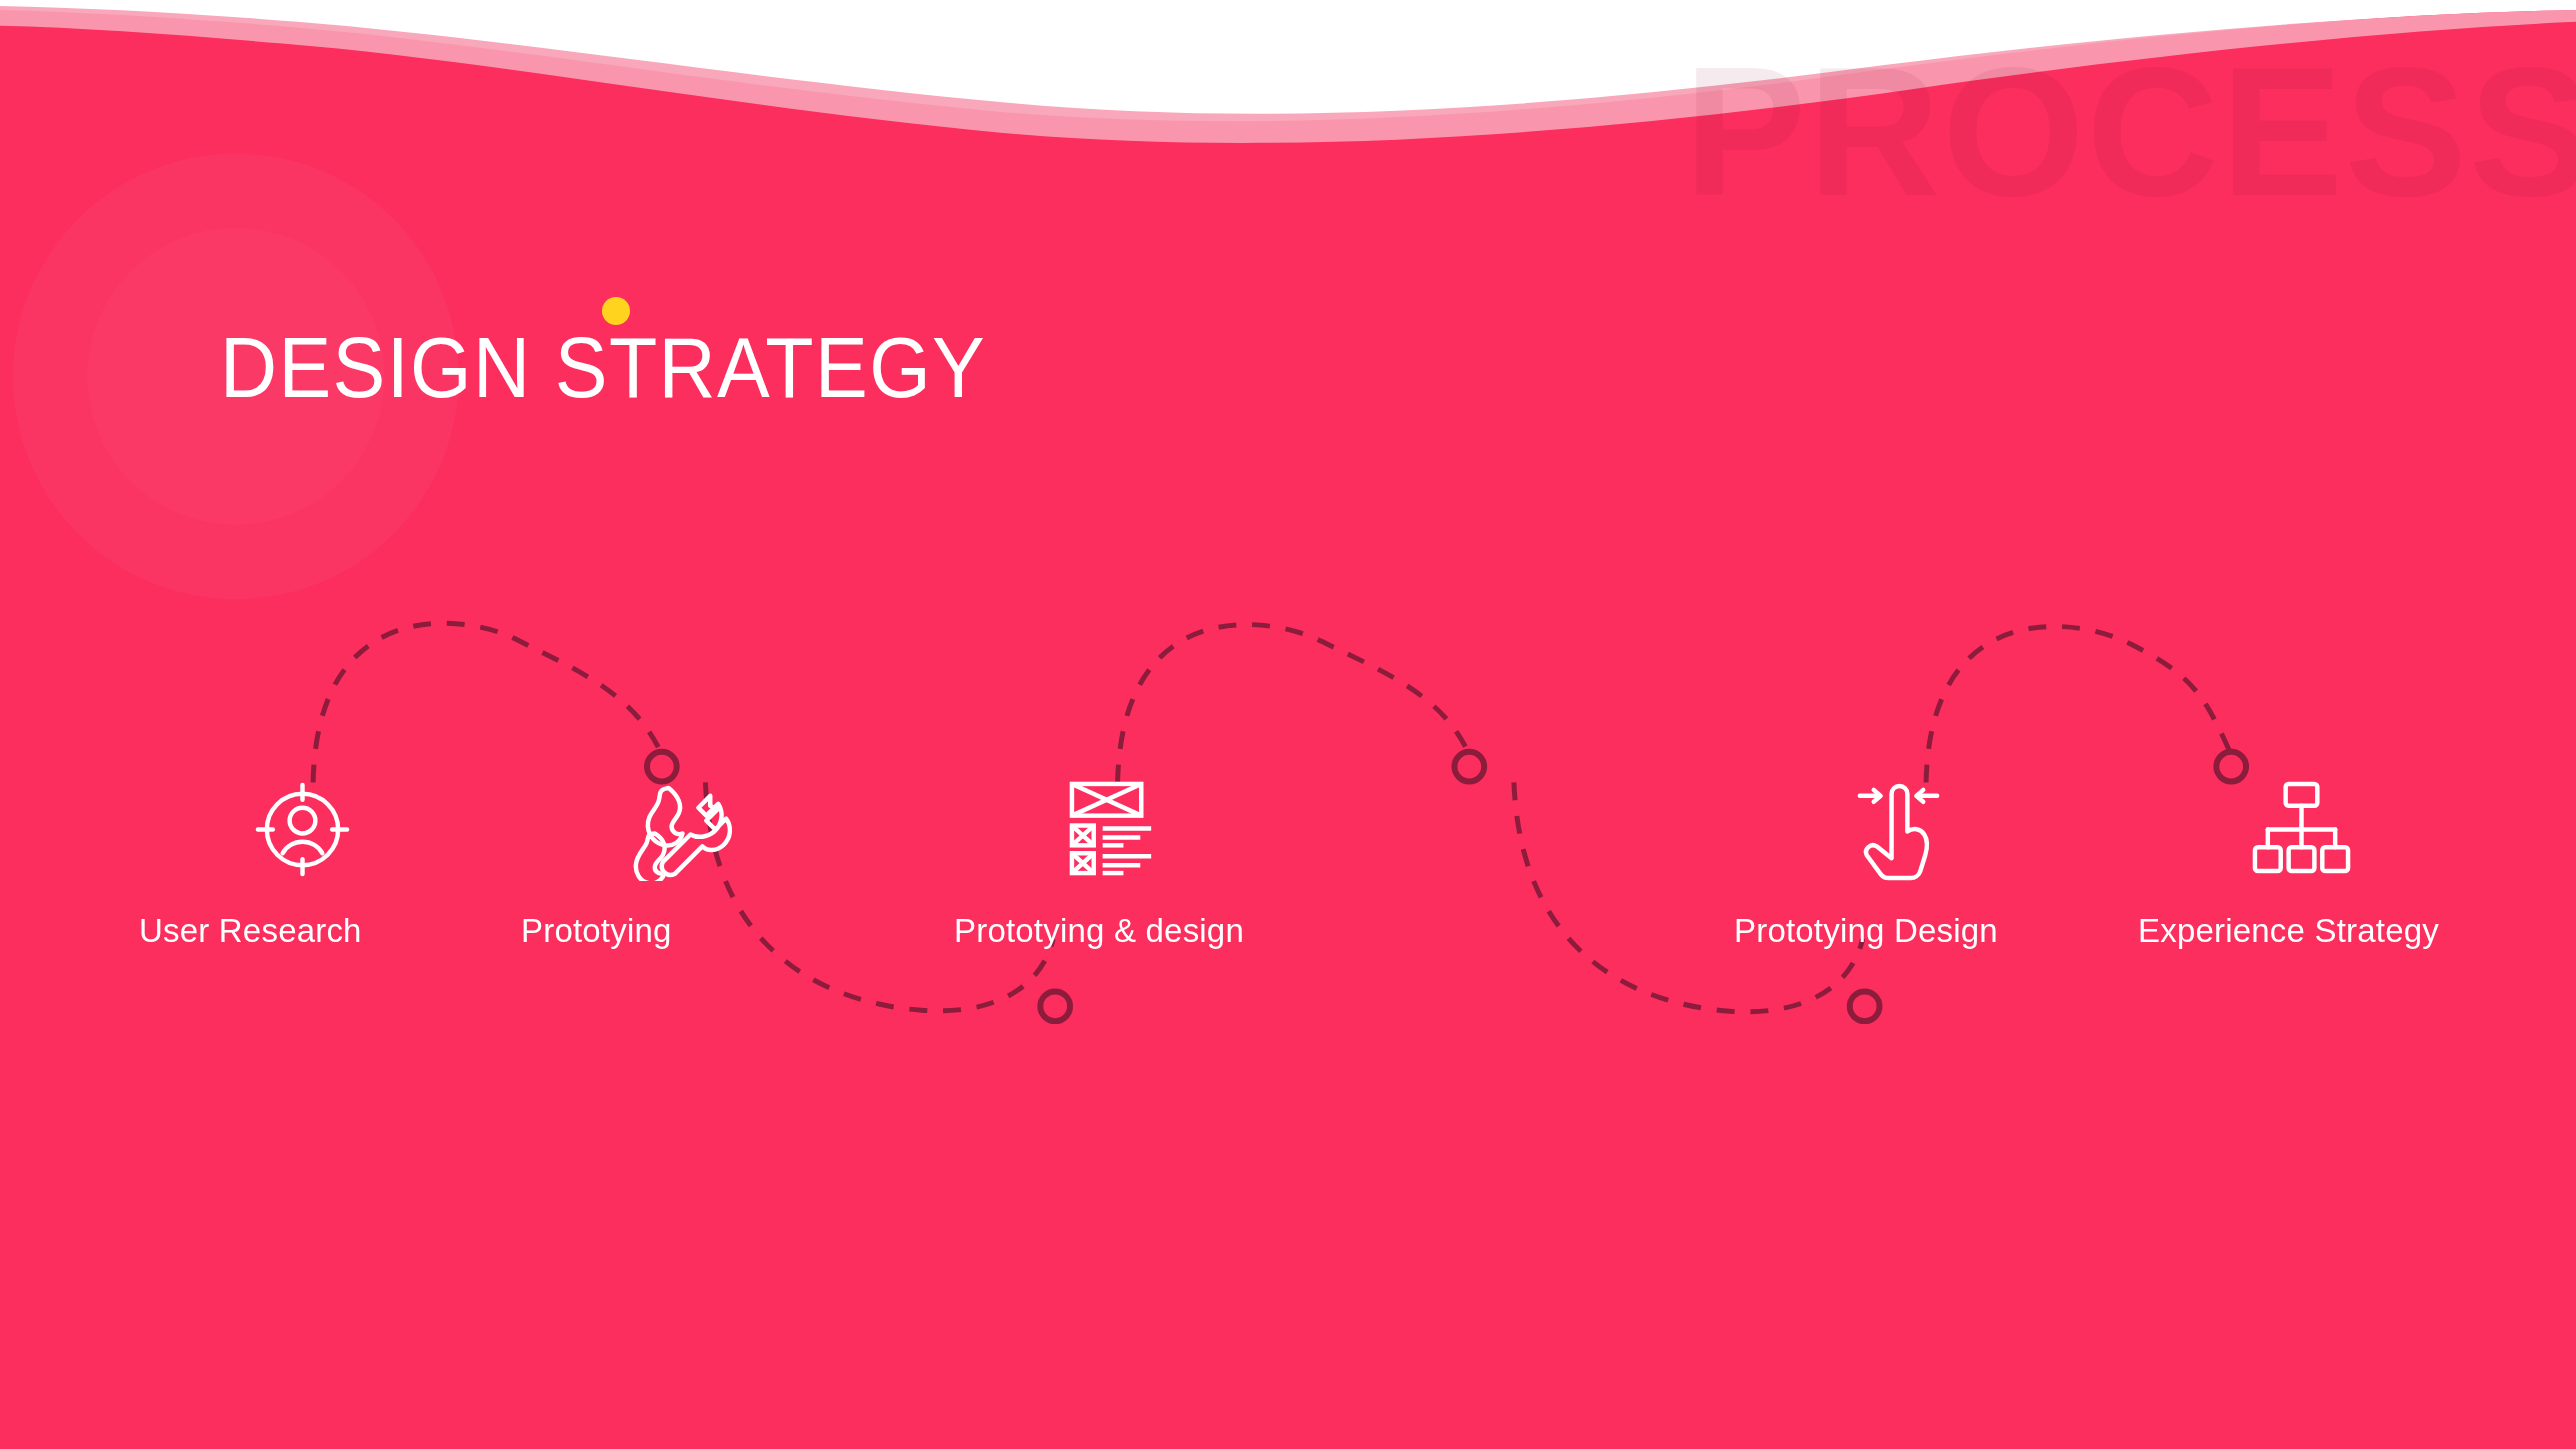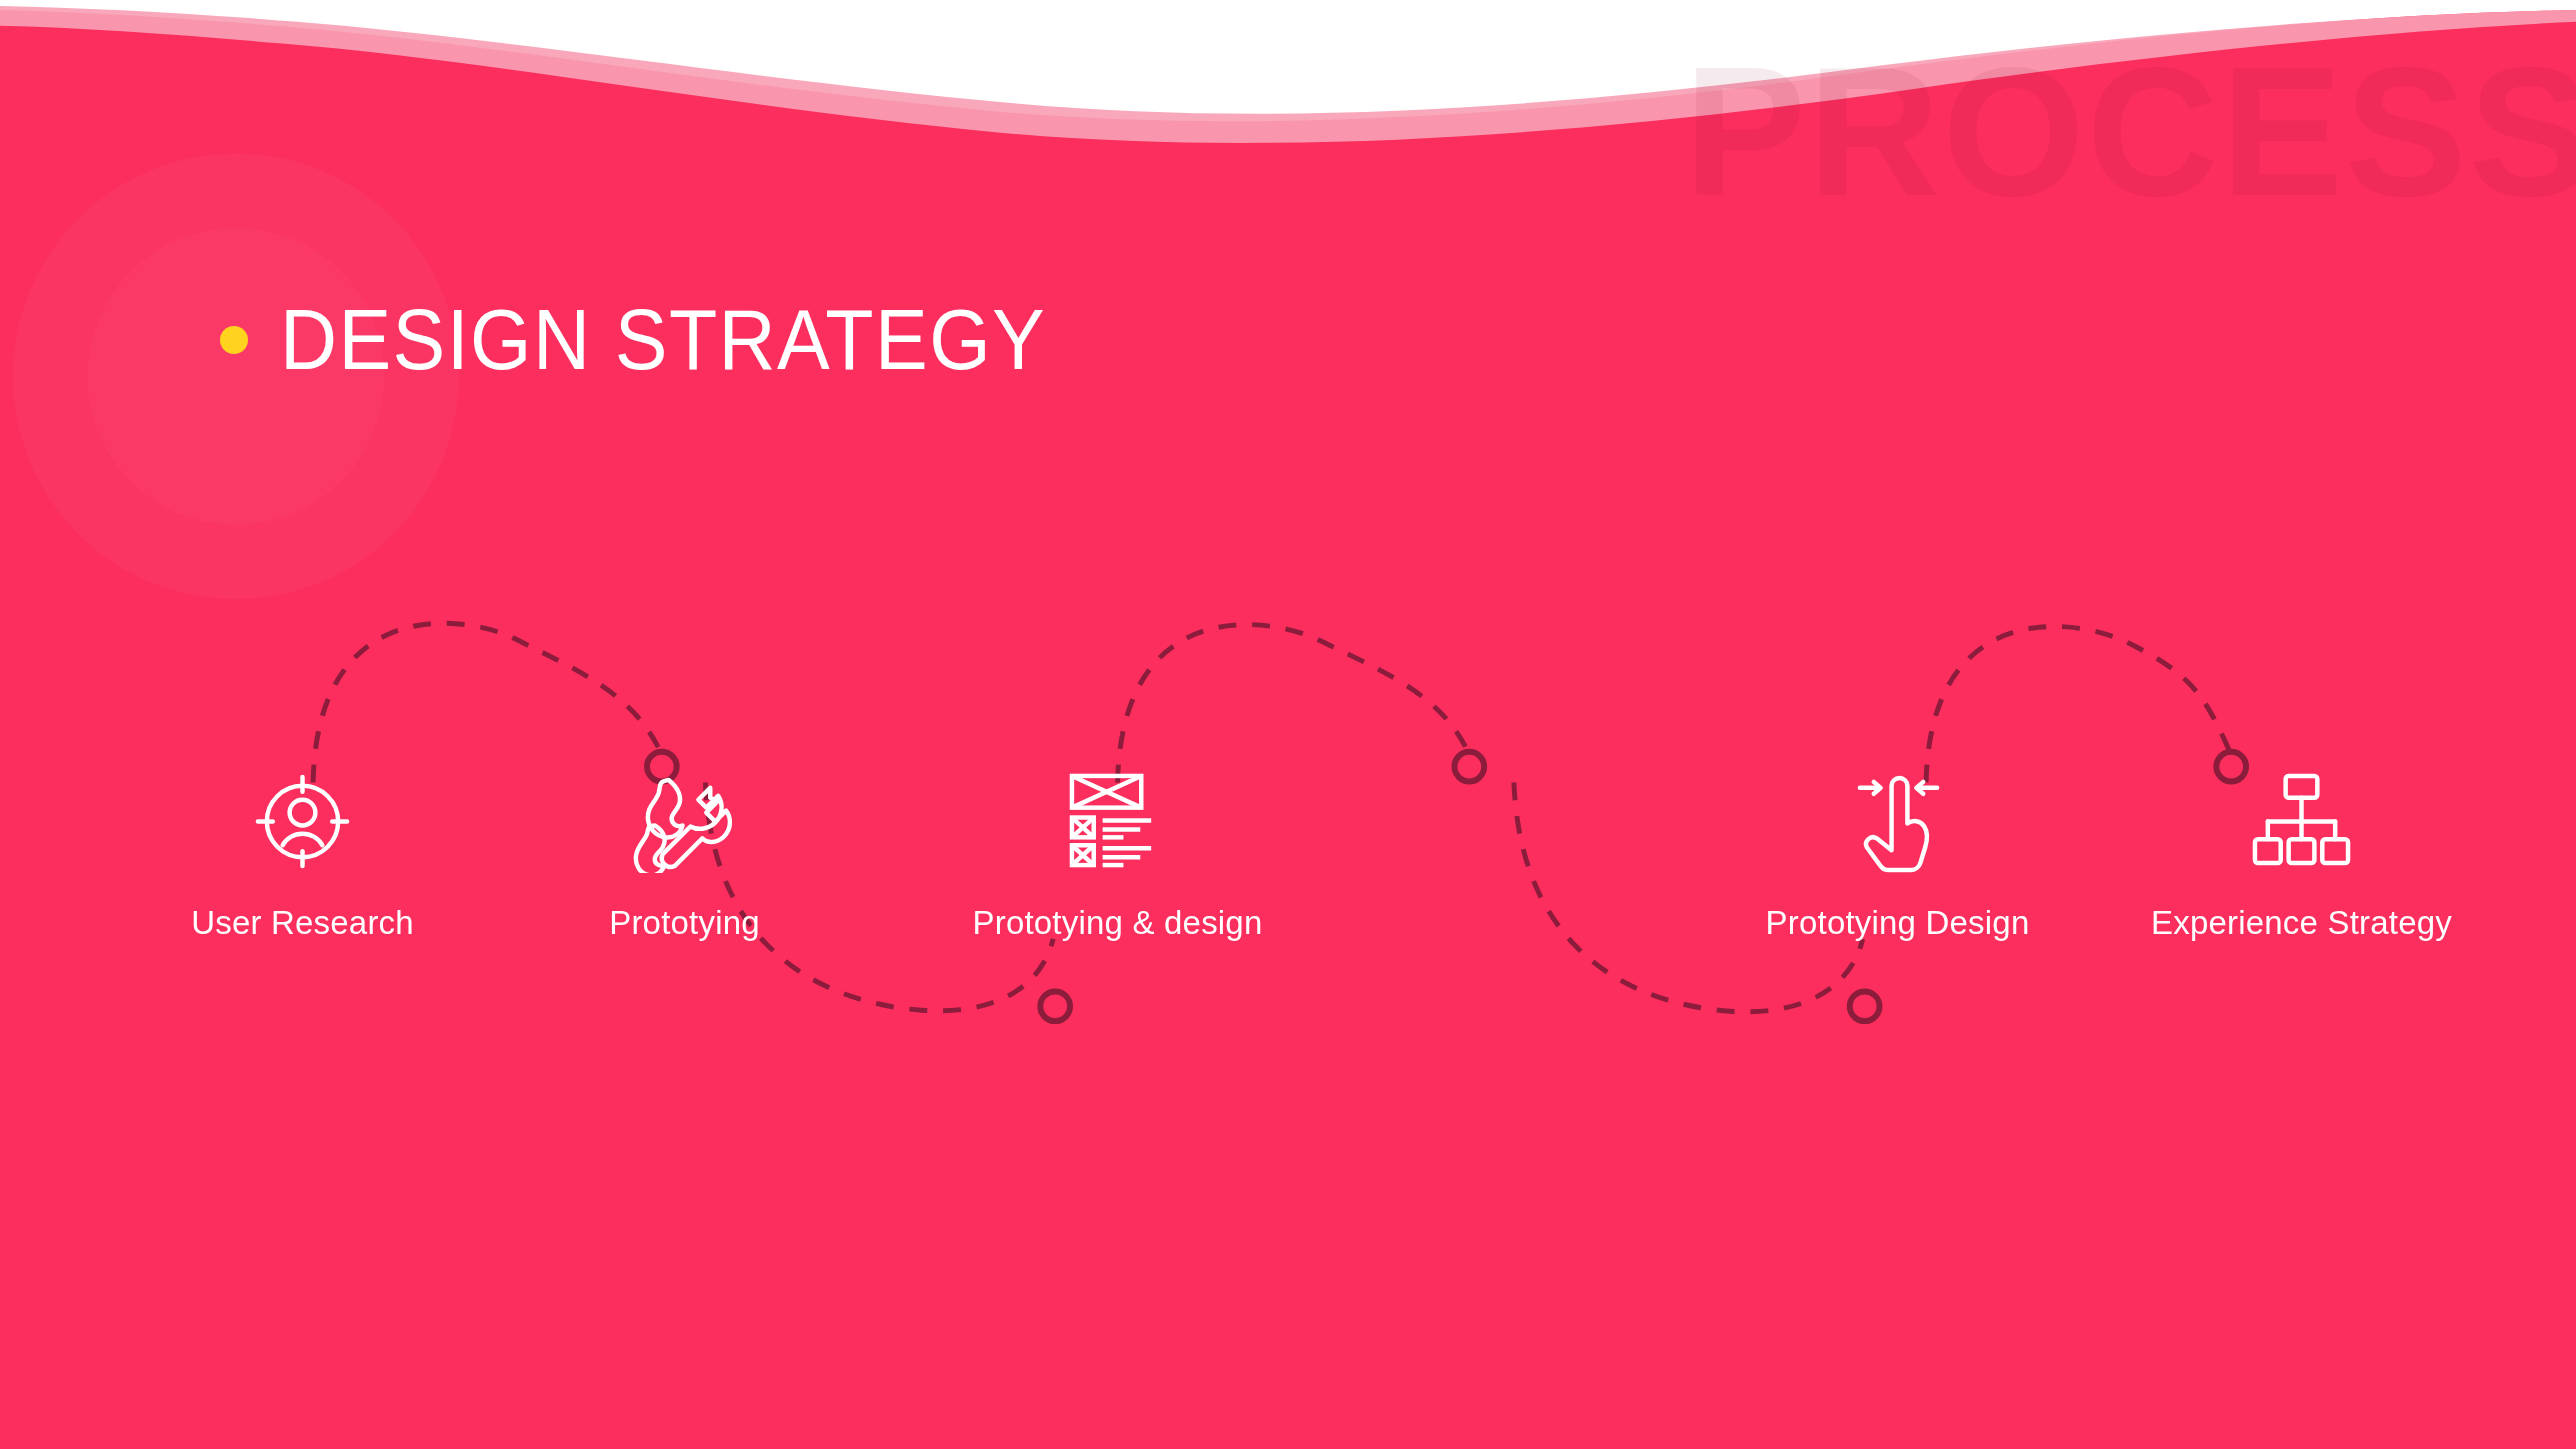--- a/index.html
+++ b/index.html
@@ -51,20 +51,21 @@
   }
 
   
   .title-row {
     position: absolute;
     left: 220px;
     top: 297px;
     display: flex;
     align-items: center;
     z-index: 6;
+    flex-direction: column;
   }
   .title-bullet {
     width: 28px;
     height: 28px;
     border-radius: 50%;
     background: #FFD31E;
     margin-right: 32px;
     flex: 0 0 auto;
   }
   .title-text {
@@ -94,24 +95,24 @@
   .steps {
     position: absolute;
     left: 0;
     top: 763px;
     width: 2576px;
     height: 268px;
     z-index: 5;
   }
   .step {
     position: absolute;
-    top: 4px;
+    top: 12px;
     width: 327px;
     margin-left: -163px;
-    text-align: center;
+    text-align: left;
   }
   .step-icon {
     height: 109px;
     display: flex;
     align-items: center;
     justify-content: center;
   }
   .step-icon svg {
     display: block;
   }

